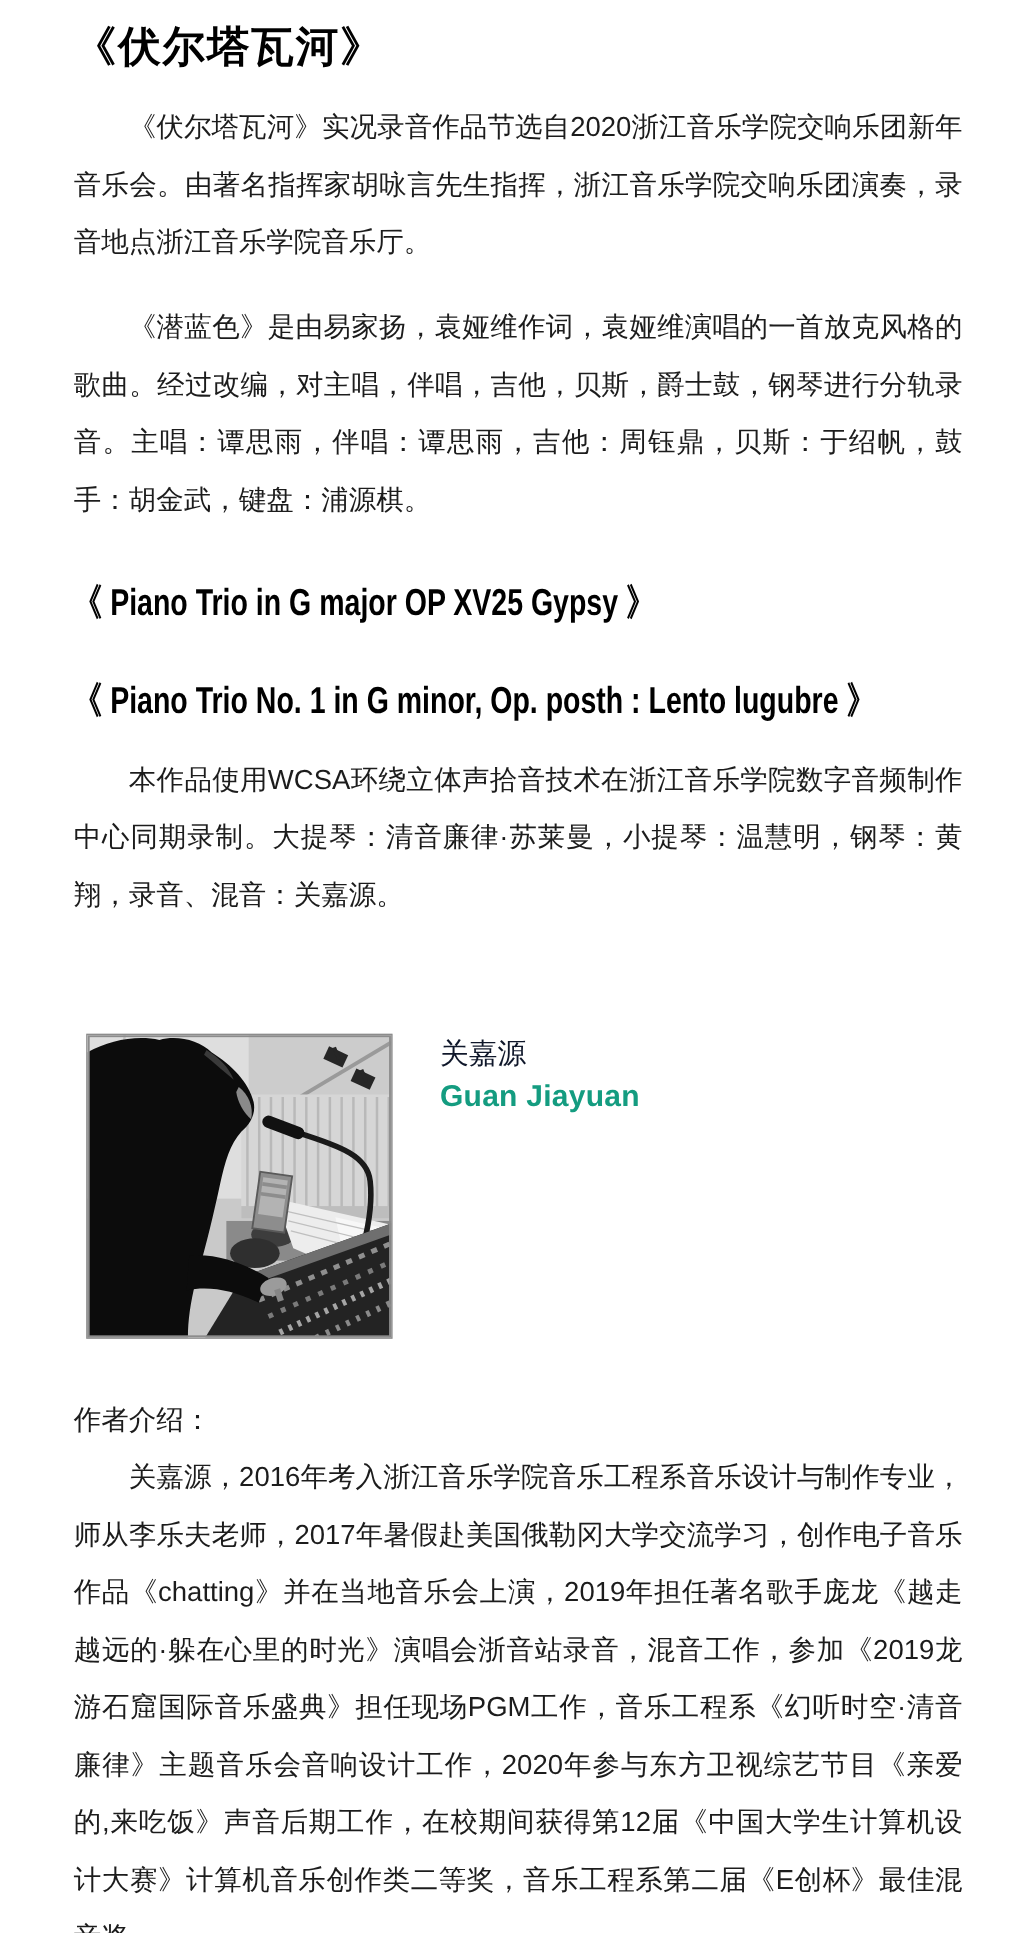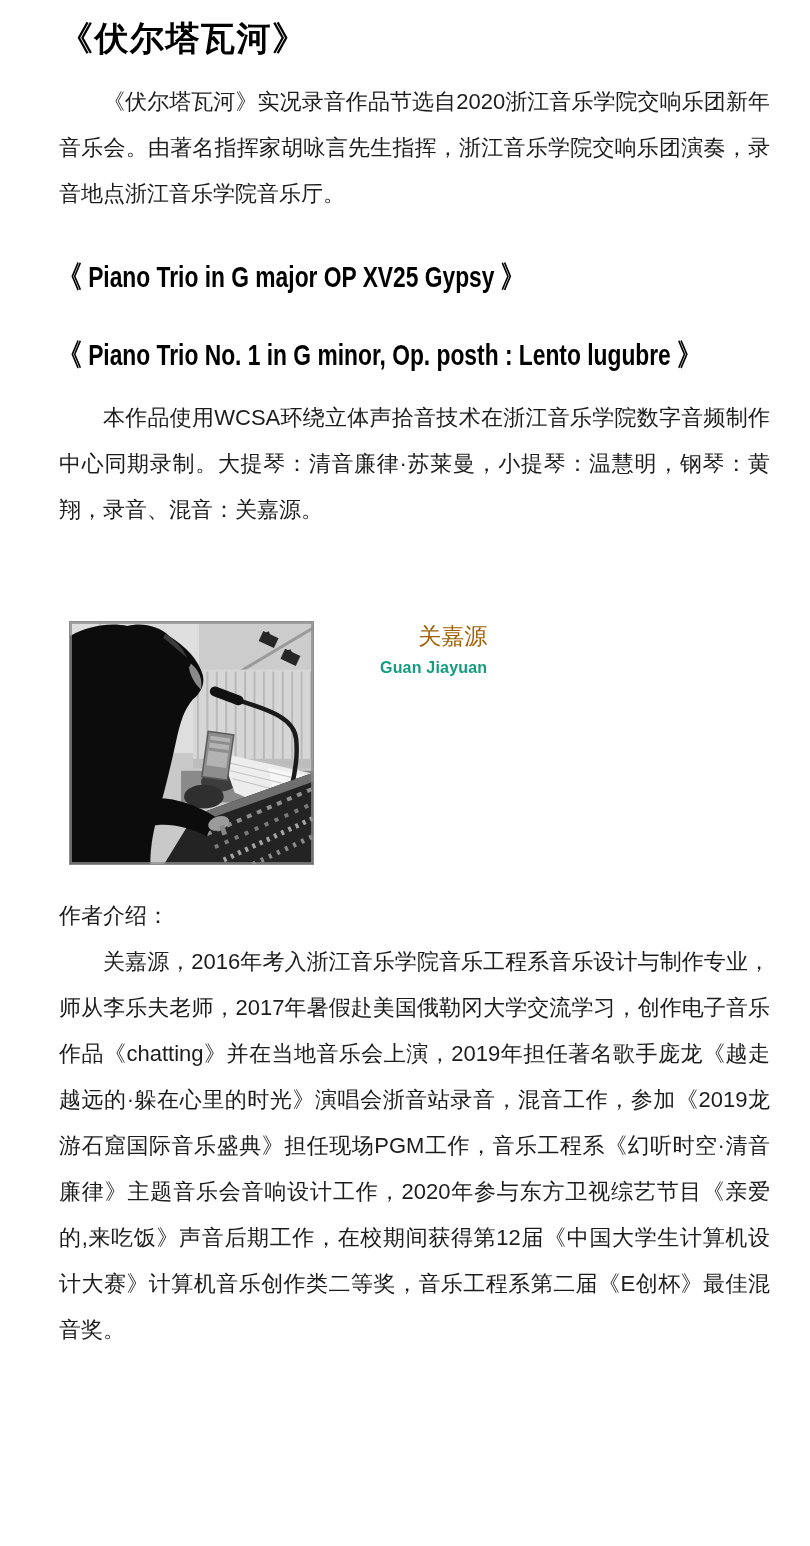--- a/index.html
+++ b/index.html
@@ -60,48 +60,47 @@
     border: 1px solid #8c8c8c;
     box-sizing: border-box;
     overflow: hidden;
     background: #c9c9c9;
   }
   .photo-frame svg { display: block; }
   .caption { padding-top: 2px; }
   .author-name-cn {
     font-size: 23px;
     line-height: 1.2;
-    color: #a16207;
-    text-align: right;
+    color: #0f172a;
   }
   .author-name-en {
     margin-top: 7px;
-    font-size: 16px;
+    font-size: 24px;
     line-height: 1.2;
     font-weight: 700;
     color: #149c80;
     letter-spacing: 0.2px;
-    margin-left: 28px;
   }
   .intro-label {
-    margin-top: 38px;
+    margin-top: 52px;
     font-size: 22px;
     line-height: 26px;
     color: #1c1c1c;
   }
   .intro-body { margin-top: 10px; }
 </style>
 </head>
 <body>
 
 <div class="page">
 
   <h1 class="heading-cjk">《伏尔塔瓦河》</h1>
   <p class="body-text">《伏尔塔瓦河》实况录音作品节选自2020浙江音乐学院交响乐团新年音乐会。由著名指挥家胡咏言先生指挥，浙江音乐学院交响乐团演奏，录音地点浙江音乐学院音乐厅。</p>
 
+  <p class="body-text">《潜蓝色》是由易家扬，袁娅维作词，袁娅维演唱的一首放克风格的歌曲。经过改编，对主唱，伴唱，吉他，贝斯，爵士鼓，钢琴进行分轨录音。主唱：谭思雨，伴唱：谭思雨，吉他：周钰鼎，贝斯：于绍帆，鼓手：胡金武，键盘：浦源棋。</p>
 
   <h1 class="heading-latin sec-gap">《 Piano Trio in G major OP XV25 Gypsy 》</h1>
 
   <h1 class="heading-latin sec-gap">《 Piano Trio No. 1 in G minor, Op. posth : Lento lugubre 》</h1>
   <p class="body-text">本作品使用WCSA环绕立体声拾音技术在浙江音乐学院数字音频制作中心同期录制。大提琴：清音廉律·苏莱曼，小提琴：温慧明，钢琴：黄翔，录音、混音：关嘉源。</p>
 
   <div class="author-row">
     <div class="photo-frame" role="img" aria-label="黑白照片：关嘉源低头在调音台前工作">
 
       <svg width="243" height="242" viewBox="0 0 245 244" xmlns="http://www.w3.org/2000/svg">

